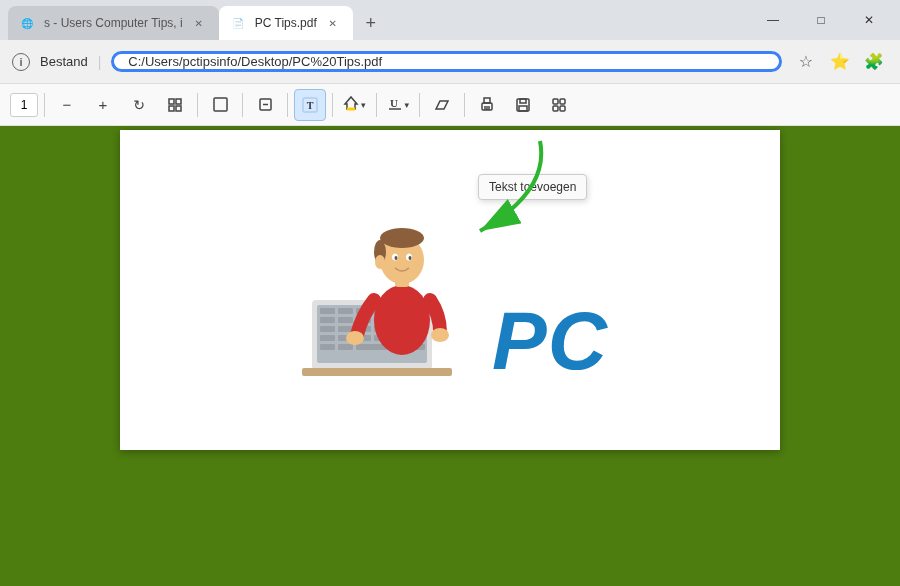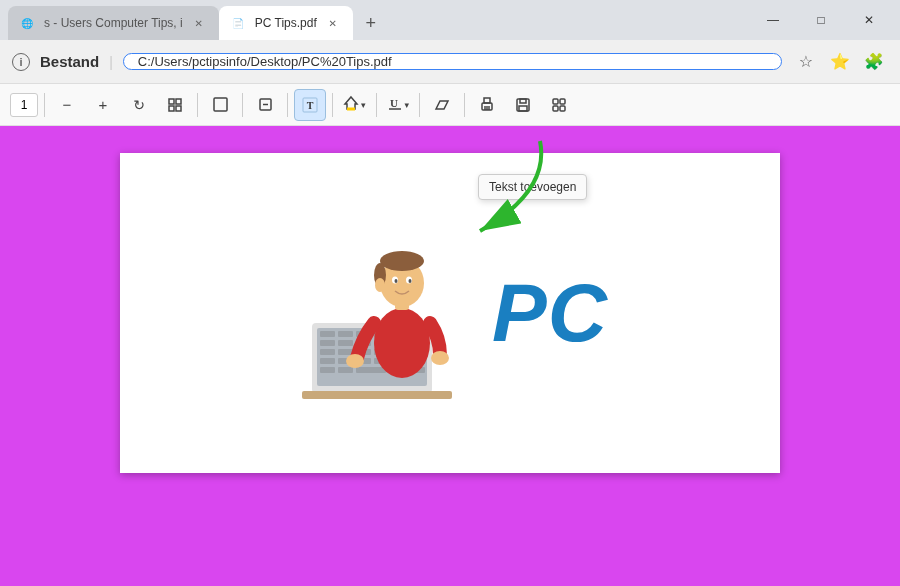--- a/index.html
+++ b/index.html
@@ -161,29 +161,28 @@
       font-weight: bold;
       flex-shrink: 0;
     }
 
     .addr-sep {
       color: #ccc;
       font-size: 14px;
     }
 
     .addr-label {
-      font-size: 15px;
+      font-size: 13px;
       color: #333;
-      font-weight: bold;
     }
 
     .addr-url-box {
       flex: 1;
       background: white;
-      border: 1px solid #3b82f6;
+      border: 3px solid #3b82f6;
       border-radius: 20px;
       padding: 0 14px;
       font-size: 13px;
       color: #333;
       display: flex;
       align-items: center;
     }
 
     .addr-actions {
       display: flex;
@@ -256,45 +255,45 @@
       padding: 2px 4px;
       font-size: 14px;
       cursor: pointer;
       border-radius: 4px;
       color: #444;
     }
 
     
     .content-area {
       flex: 1;
-      background: #d946ef;
+      background: #4d7c0f;
       display: flex;
       align-items: flex-start;
       justify-content: center;
-      padding-top: 27px;
+      padding-top: 4px;
       overflow: hidden;
       position: relative;
     }
 
     
     .pdf-page {
       background: white;
       width: 660px;
       height: 320px;
       box-shadow: 0 2px 8px rgba(0,0,0,0.3);
       display: flex;
       align-items: center;
       justify-content: center;
       overflow: hidden;
     }
 
     
     .logo-area {
       display: flex;
-      align-items: center;
+      align-items: flex-end;
       gap: 30px;
       padding: 20px;
     }
 
     
     .tooltip {
       position: absolute;
       background: #fafafa;
       border: 1px solid #ccc;
       border-radius: 4px;

